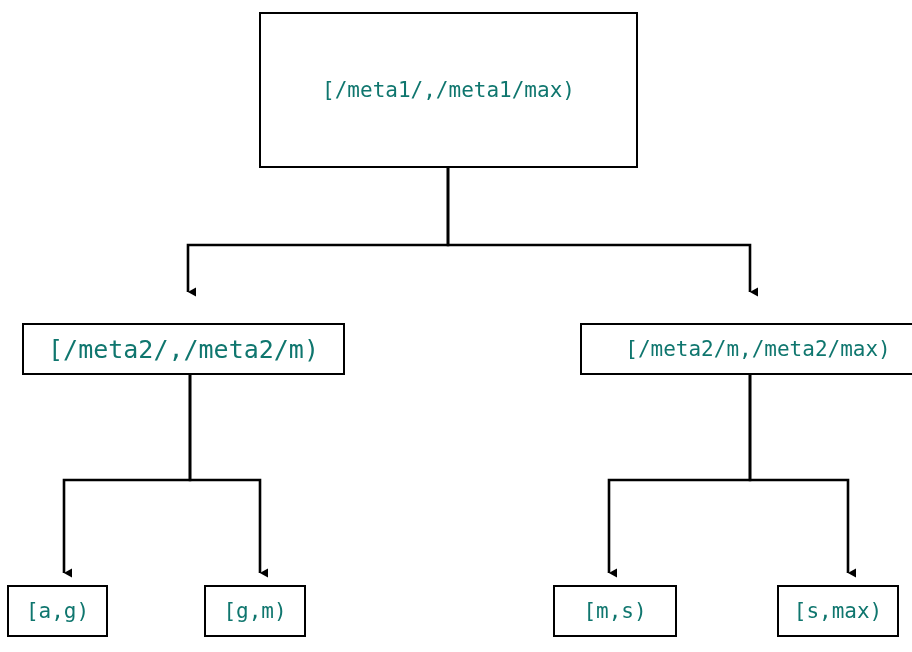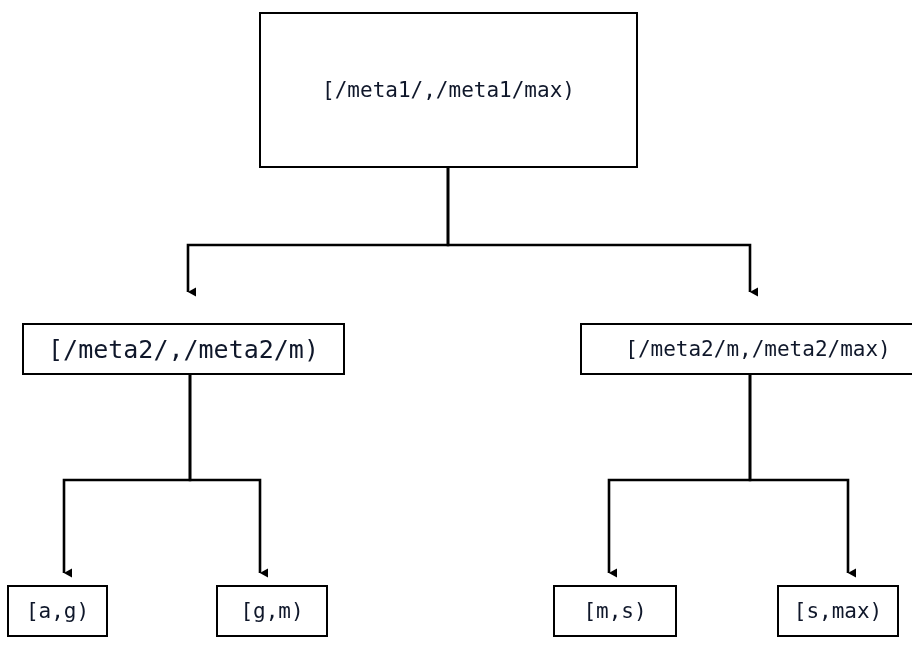--- a/index.html
+++ b/index.html
@@ -25,35 +25,35 @@
     pointer-events: none;
   }
   .node {
     position: absolute;
     box-sizing: border-box;
     background: #ffffff;
     border: 2px solid #000000;
     display: flex;
     align-items: center;
     justify-content: center;
-    color: #0f172a;
+    color: #0f766e;
     white-space: pre;
     letter-spacing: 0px;
   }
   .node-label {
     display: block;
     line-height: 1;
     white-space: pre;
   }
   .node-root      { left: 259px; top: 12px;  width: 379px; height: 156px; font-size: 21px; }
   .node-mid-left  { left: 22px;  top: 323px; width: 323px; height: 52px;  font-size: 25px; }
   .node-mid-right { left: 580px; top: 323px; width: 356px; height: 52px;  font-size: 21px; }
   .node-leaf      { top: 585px; height: 52px; font-size: 21px; }
   .node-leaf-ag   { left: 7px;   width: 101px; }
-  .node-leaf-gm   { left: 216px; width: 112px; }
+  .node-leaf-gm   { left: 204px; width: 102px; }
   .node-leaf-ms   { left: 553px; width: 124px; }
   .node-leaf-smax { left: 777px; width: 122px; }
 </style>
 </head>
 <body>
 
 <div id="canvas">
 
   <svg id="edge-layer" viewBox="0 0 912 652" width="912" height="652" xmlns="http://www.w3.org/2000/svg">
     <defs>

